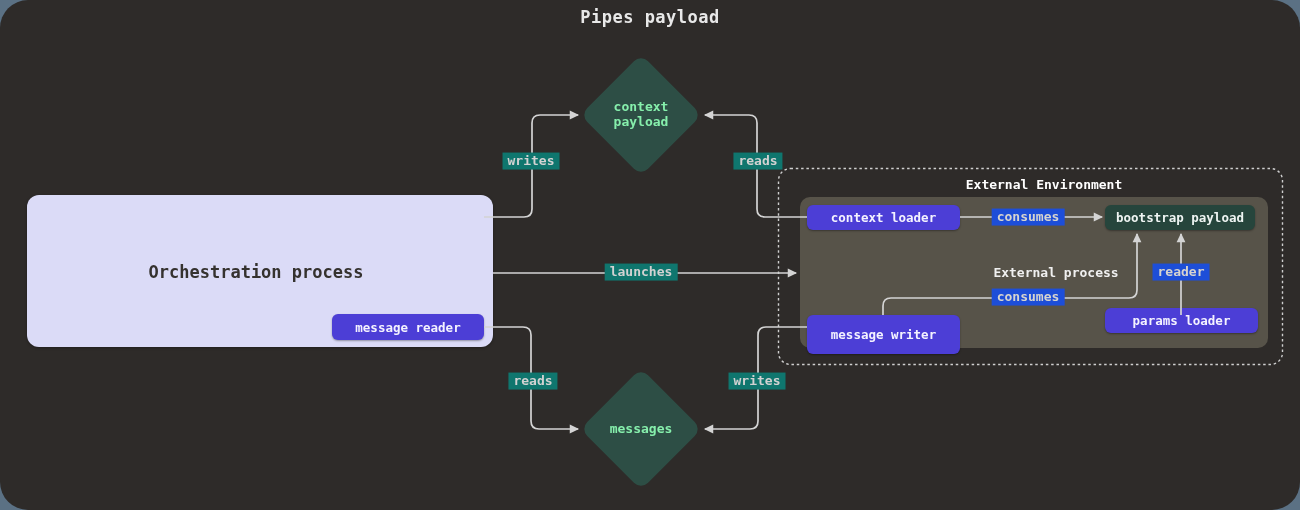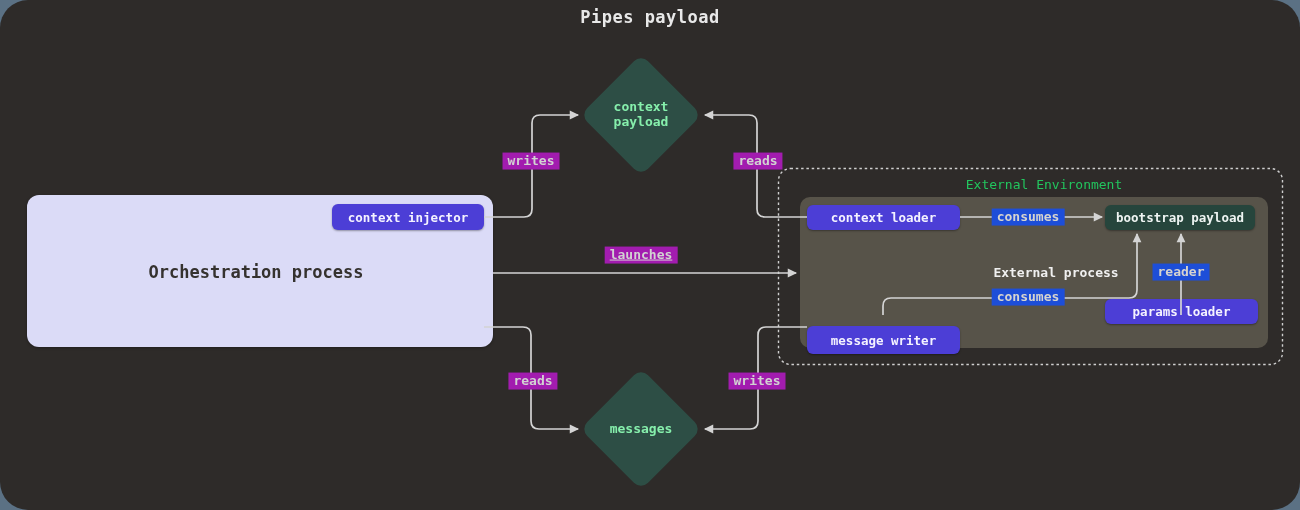--- a/index.html
+++ b/index.html
@@ -60,28 +60,28 @@
     color: #f4f2ff; font-size: 12.5px; font-weight: bold;
     display: flex; align-items: center; justify-content: center;
     white-space: nowrap;
     box-shadow: 0 1px 2px rgba(0,0,0,0.35);
   }
   .chip.green { background: #26453c; color: #eef4f2; }
   .chip.ci { left: 332px; top: 204px; width: 152px; height: 26px; }
   .chip.mr { left: 332px; top: 314px; width: 152px; height: 26px; }
   .chip.cl { left: 807px;  top: 205px; width: 153px; height: 25px; }
   .chip.bp { left: 1105px; top: 205px; width: 150px; height: 25px; }
-  .chip.mw { left: 807px;  top: 326px; width: 153px; height: 28px; }
-  .chip.pl { left: 1105px; top: 299px; width: 153px; height: 25px; }
+  .chip.mw { left: 807px;  top: 315px; width: 153px; height: 39px; }
+  .chip.pl { left: 1105px; top: 308px; width: 153px; height: 25px; }
 
   
   .ext-env-title {
     position: absolute; left: 1030px; top: 184px;
     transform: translate(-50%, -50%);
-    color: #22c55e; font-size: 13px; font-weight: normal; white-space: nowrap; padding-left: 28px;
+    color: #ffffff; font-size: 13px; font-weight: bold; white-space: nowrap; padding-left: 28px;
   }
   .ext-proc {
     position: absolute; left: 800px; top: 197px;
     width: 468px; height: 151px;
     background: #575349; border-radius: 10px;
   }
   .ext-proc-label {
     position: absolute; left: 1056px; top: 272px;
     transform: translate(-50%, -50%);
     color: #f0f0f0; font-size: 13px; font-weight: bold; white-space: nowrap;
@@ -90,45 +90,45 @@
   
   svg.edges {
     position: absolute; inset: 0;
     width: 1300px; height: 510px;
     pointer-events: none;
   }
 
   
   .elabel {
     position: absolute; transform: translate(-50%, -50%);
-    background: #a21caf;
+    background: #0f766e;
     color: #d2d2d2; font-size: 13px; font-weight: bold;
     padding: 0 5px; white-space: nowrap; line-height: 1.3;
   }
   .elabel.on-gray { background: #1d4ed8; color: #d6d4cf; }
   .elabel.writes-top    { left: 531px;  top: 161px; }
   .elabel.reads-top     { left: 758px;  top: 161px; }
-  .elabel.launches      { left: 641px;  top: 255px; text-decoration: underline; }
+  .elabel.launches      { left: 641px;  top: 272px; }
   .elabel.reads-bottom  { left: 533px;  top: 381px; }
   .elabel.writes-bottom { left: 757px;  top: 381px; }
   .elabel.consumes-top    { left: 1028px; top: 217px; }
   .elabel.consumes-bottom { left: 1028px; top: 297px; }
   .elabel.loads           { left: 1181px; top: 272px; }
 </style>
 </head>
 <body>
 
 <div class="page">
   <div class="canvas">
 
     <div class="title">Pipes payload</div>
 
     <div class="orch-box"></div>
     <div class="orch-label">Orchestration process</div>
-    <div class="chip ci">context injector</div>
+    <div class="chip mr">message reader</div>
 
     <div class="ext-env-title">External Environment</div>
     <div class="ext-proc"></div>
     <div class="ext-proc-label">External process</div>
     <div class="chip cl">context loader</div>
     <div class="chip bp green">bootstrap payload</div>
     <div class="chip mw">message writer</div>
     <div class="chip pl">params loader</div>
 
     <div class="diamond top-d"></div>

